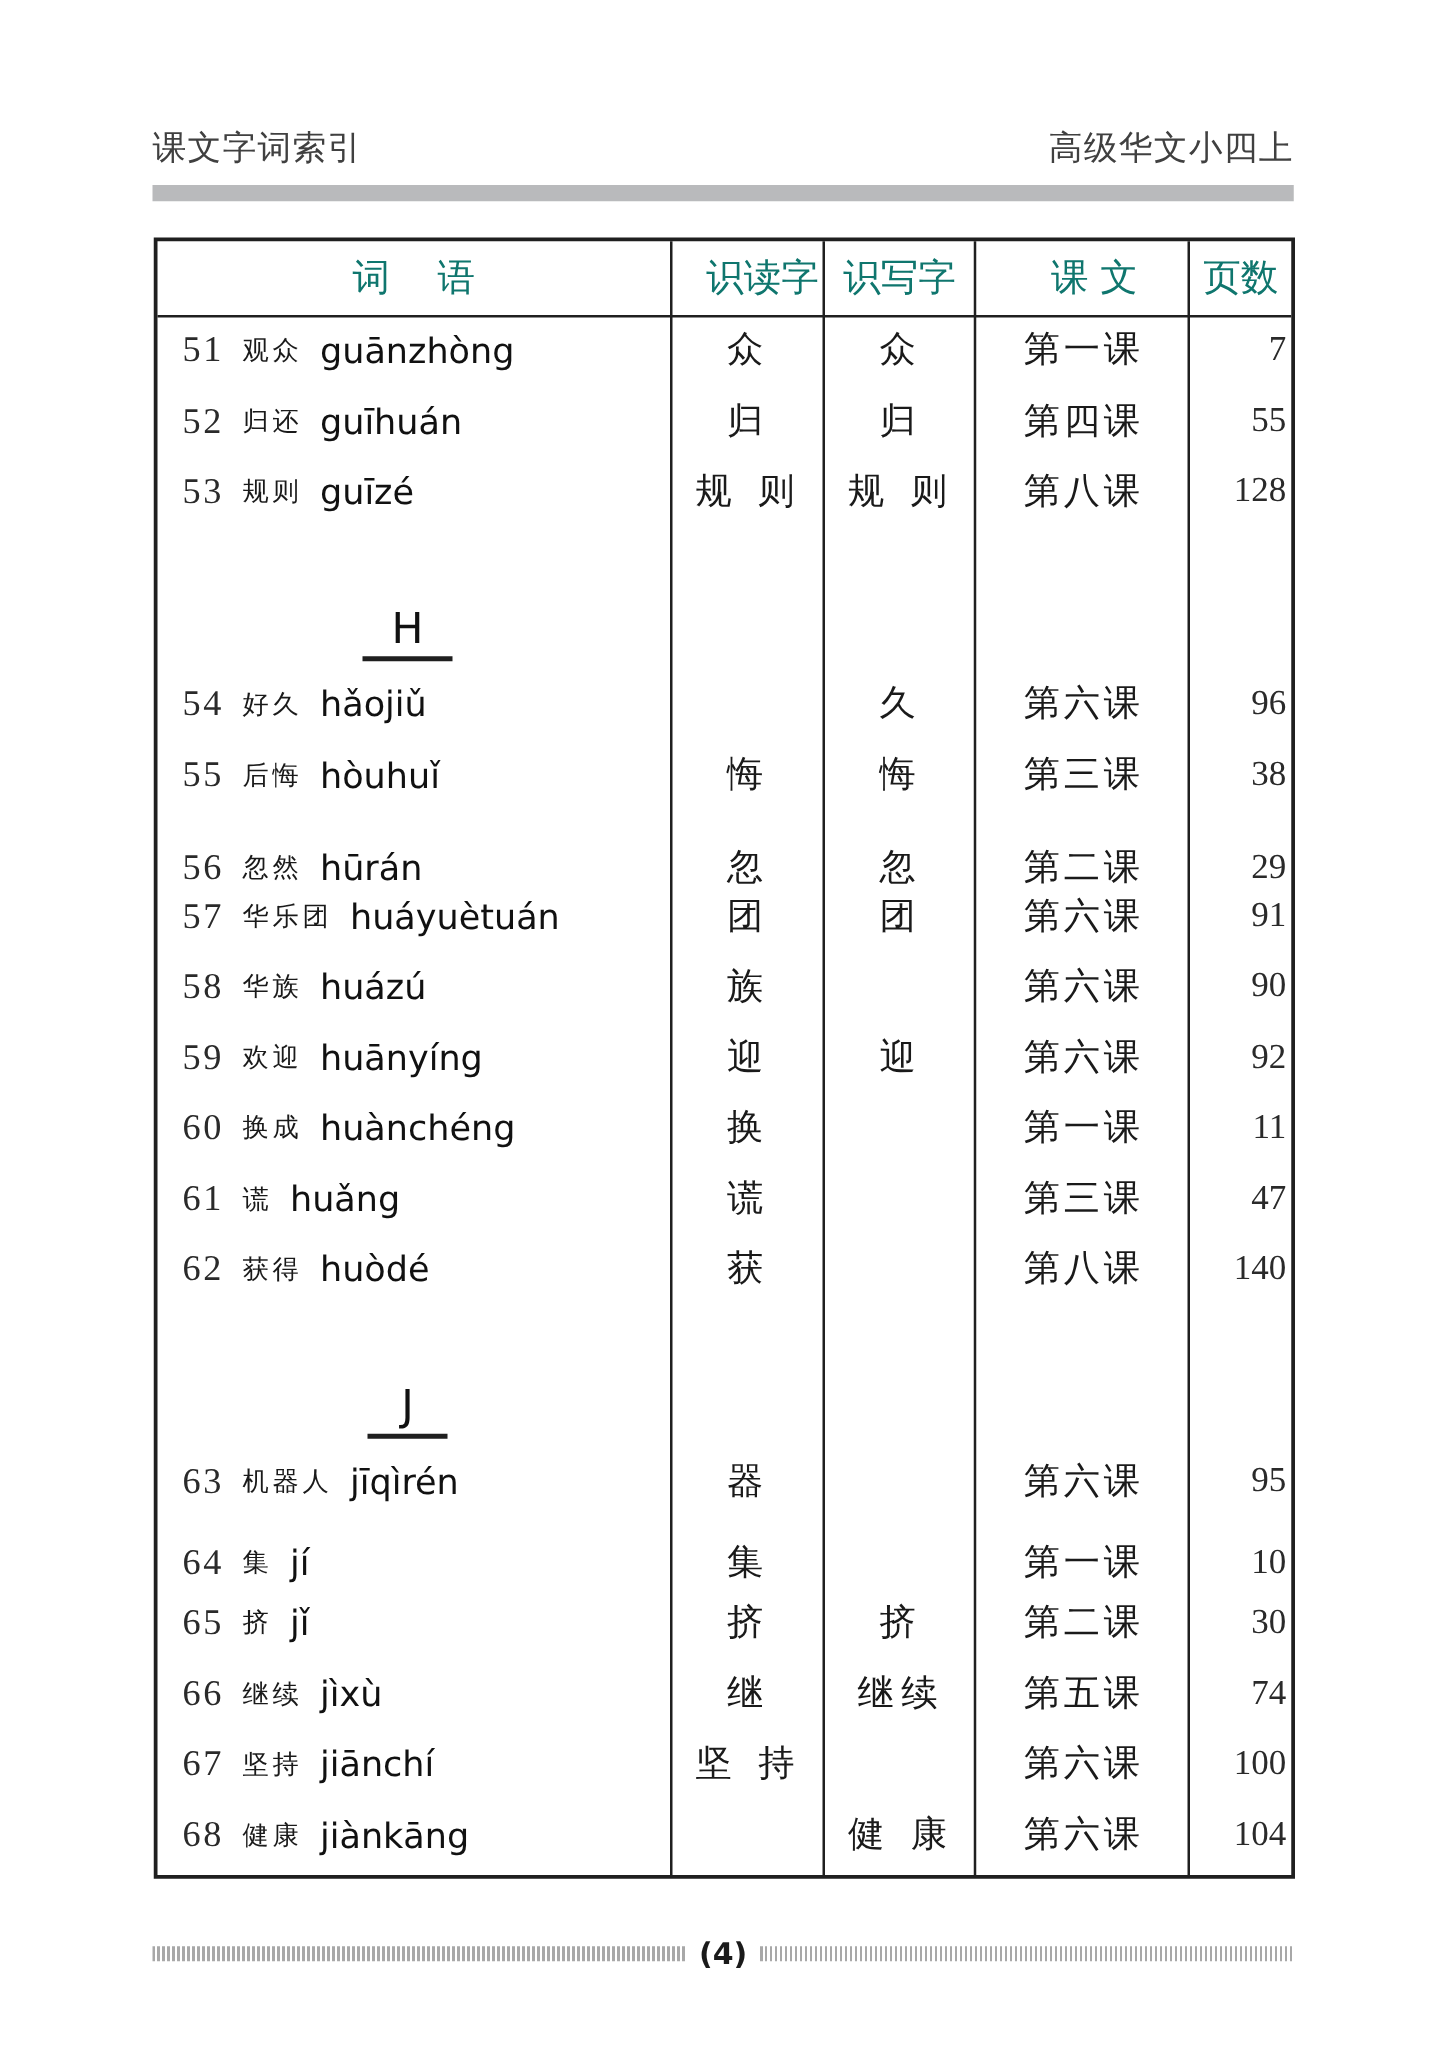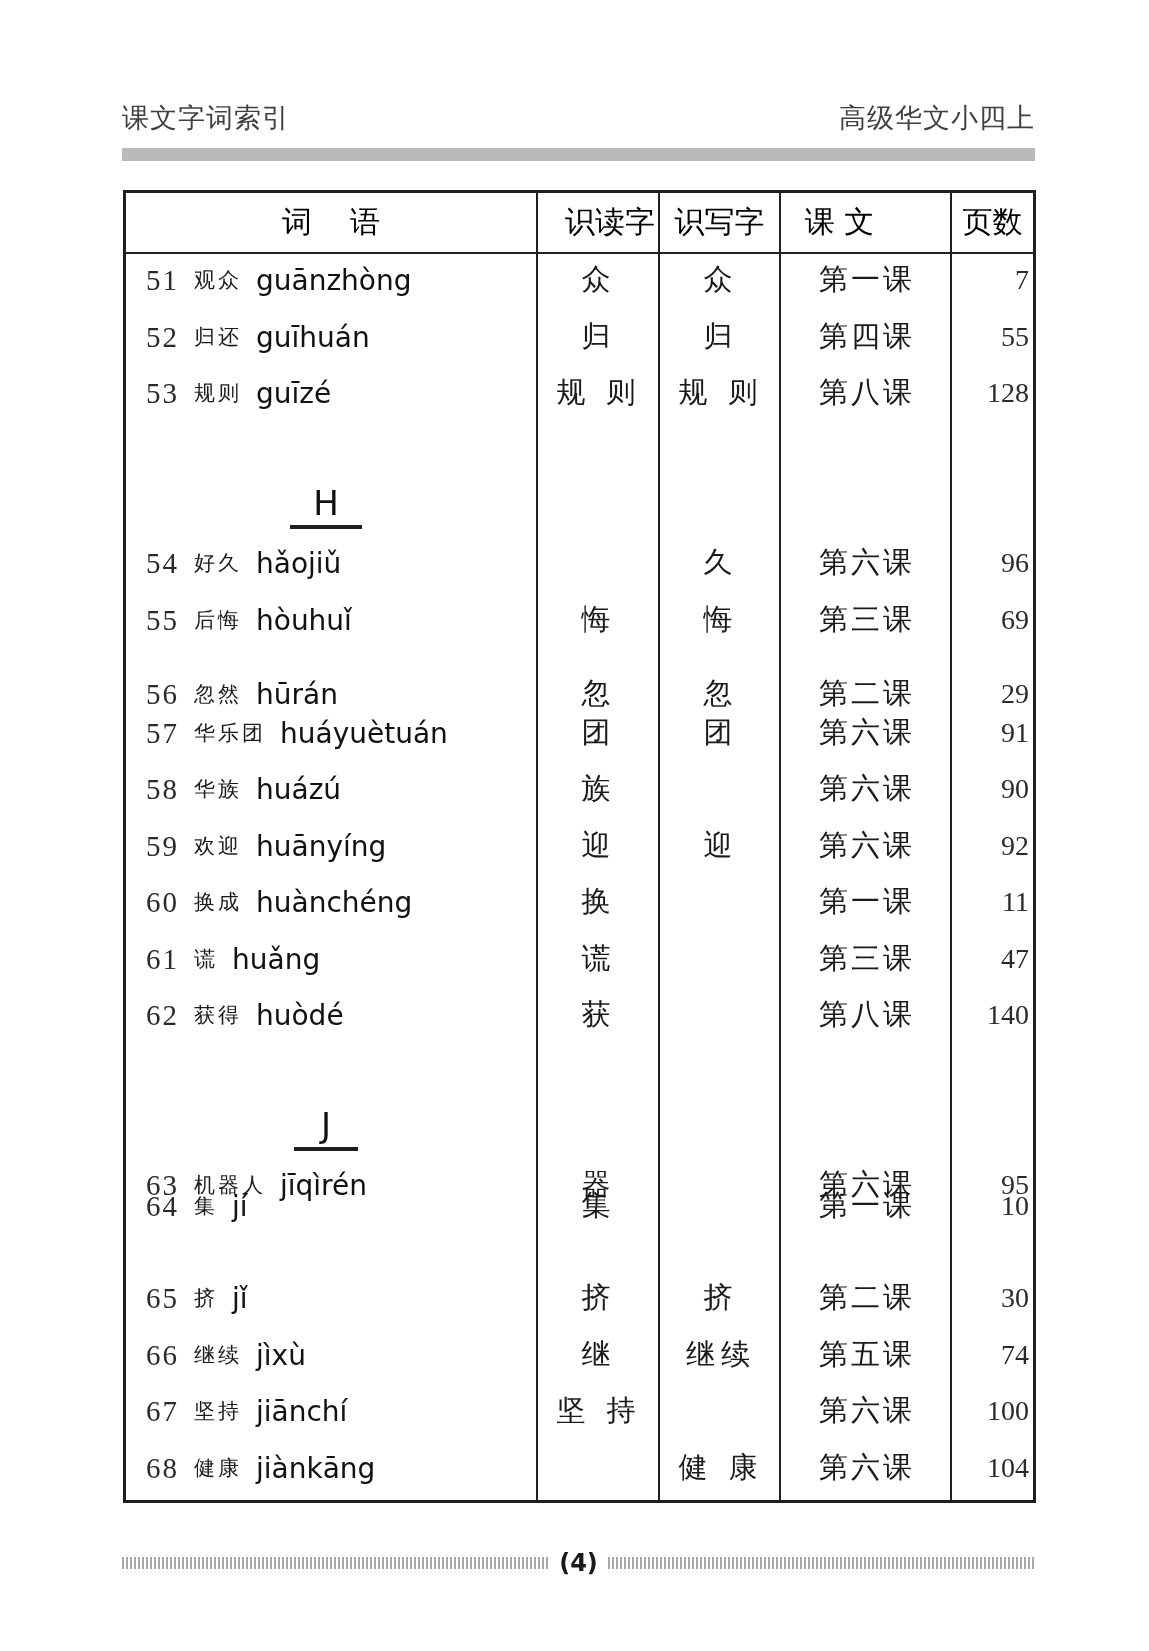--- a/index.html
+++ b/index.html
@@ -9,21 +9,21 @@
                   font-size:27px; letter-spacing:1px; color:#404040; }
   .rh-left { left:122px; }
   .rh-right { right:114px; }
   .grey-bar { position:absolute; left:122px; top:148px; width:913px; height:13px; background:#b9babc; }
 
   .table { position:absolute; left:123px; top:190px; width:913px; height:1313px;
            border:3px solid #1f1f1f; box-sizing:border-box; }
   .vline { position:absolute; top:0; bottom:0; width:2px; background:#1f1f1f; }
   .hline { position:absolute; left:0; right:0; top:59px; height:2px; background:#1f1f1f; }
   .th { position:absolute; top:0; height:59px; display:flex; align-items:center; justify-content:center;
-        font-family:"DejaVu Sans", "Liberation Sans", sans-serif; font-size:30px; color:#000000; white-space:pre; }
+        font-family:"DejaVu Sans", "Liberation Sans", sans-serif; font-size:30px; color:#0f766e; white-space:pre; }
 
   .row { position:absolute; left:0; right:0; height:50px; }
   .cell { position:absolute; top:0; height:50px; display:flex; align-items:center; font-size:29px; white-space:pre; }
   .c-word { left:20px; width:380px; }
   .num { display:inline-block; width:48px; font-family:"Liberation Serif", "DejaVu Serif", serif; font-size:29px; letter-spacing:2px; color:#2a2a2a; }
   .hanzi { font-family:"DejaVu Serif", serif; font-size:21px; margin-right:14px; letter-spacing:3px; }
   .pinyin { font-family:"DejaVu Sans", "Liberation Sans", sans-serif; font-size:28px; color:#111; }
   .c-read { left:413px; width:120px; justify-content:center; letter-spacing:6px; }
   .c-write { left:535px; width:120px; justify-content:center; letter-spacing:6px; }
   .c-lesson { left:656px; width:170px; justify-content:center; letter-spacing:3px; }
@@ -49,21 +49,21 @@
 
   <div class="vline" style="left:410px;"></div>
   <div class="vline" style="left:532px;"></div>
   <div class="vline" style="left:653px;"></div>
   <div class="vline" style="left:824px;"></div>
   <div class="hline"></div>
 
   <div class="th" style="left:0;width:410px;">词    语</div>
   <div class="th" style="left:412px;width:144px;">识读字</div>
   <div class="th" style="left:534px;width:119px;">识写字</div>
-  <div class="th" style="left:645px;width:137px;">课 文</div>
+  <div class="th" style="left:681px;width:137px;">课 文</div>
   <div class="th" style="left:826px;width:81px;">页数</div>
 
   <div class="row" style="top:62px;">
     <div class="cell c-word"><span class="num">51</span><span class="hanzi">观众</span><span class="pinyin">guānzhòng</span></div>
     <div class="cell c-read">众</div>
     <div class="cell c-write">众</div>
     <div class="cell c-lesson">第一课</div>
     <div class="cell c-page">7</div>
   </div>
   <div class="row" style="top:119px;">
@@ -91,21 +91,21 @@
     <div class="cell c-read"></div>
     <div class="cell c-write">久</div>
     <div class="cell c-lesson">第六课</div>
     <div class="cell c-page">96</div>
   </div>
   <div class="row" style="top:402px;">
     <div class="cell c-word"><span class="num">55</span><span class="hanzi">后悔</span><span class="pinyin">hòuhuǐ</span></div>
     <div class="cell c-read">悔</div>
     <div class="cell c-write">悔</div>
     <div class="cell c-lesson">第三课</div>
-    <div class="cell c-page">69</div>
+    <div class="cell c-page">38</div>
   </div>
   <div class="row" style="top:476px;">
     <div class="cell c-word"><span class="num">56</span><span class="hanzi">忽然</span><span class="pinyin">hūrán</span></div>
     <div class="cell c-read">忽</div>
     <div class="cell c-write">忽</div>
     <div class="cell c-lesson">第二课</div>
     <div class="cell c-page">29</div>
   </div>
   <div class="row" style="top:515px;">
     <div class="cell c-word"><span class="num">57</span><span class="hanzi">华乐团</span><span class="pinyin">huáyuètuán</span></div>
@@ -155,21 +155,21 @@
     <div class="section-underline" style="width:64px;"></div>
   </div>
 
   <div class="row" style="top:967px;">
     <div class="cell c-word"><span class="num">63</span><span class="hanzi">机器人</span><span class="pinyin">jīqìrén</span></div>
     <div class="cell c-read">器</div>
     <div class="cell c-write"></div>
     <div class="cell c-lesson">第六课</div>
     <div class="cell c-page">95</div>
   </div>
-  <div class="row" style="top:988px;">
+  <div class="row" style="top:1032px;">
     <div class="cell c-word"><span class="num">64</span><span class="hanzi">集</span><span class="pinyin">jí</span></div>
     <div class="cell c-read">集</div>
     <div class="cell c-write"></div>
     <div class="cell c-lesson">第一课</div>
     <div class="cell c-page">10</div>
   </div>
   <div class="row" style="top:1080px;">
     <div class="cell c-word"><span class="num">65</span><span class="hanzi">挤</span><span class="pinyin">jǐ</span></div>
     <div class="cell c-read">挤</div>
     <div class="cell c-write">挤</div>

